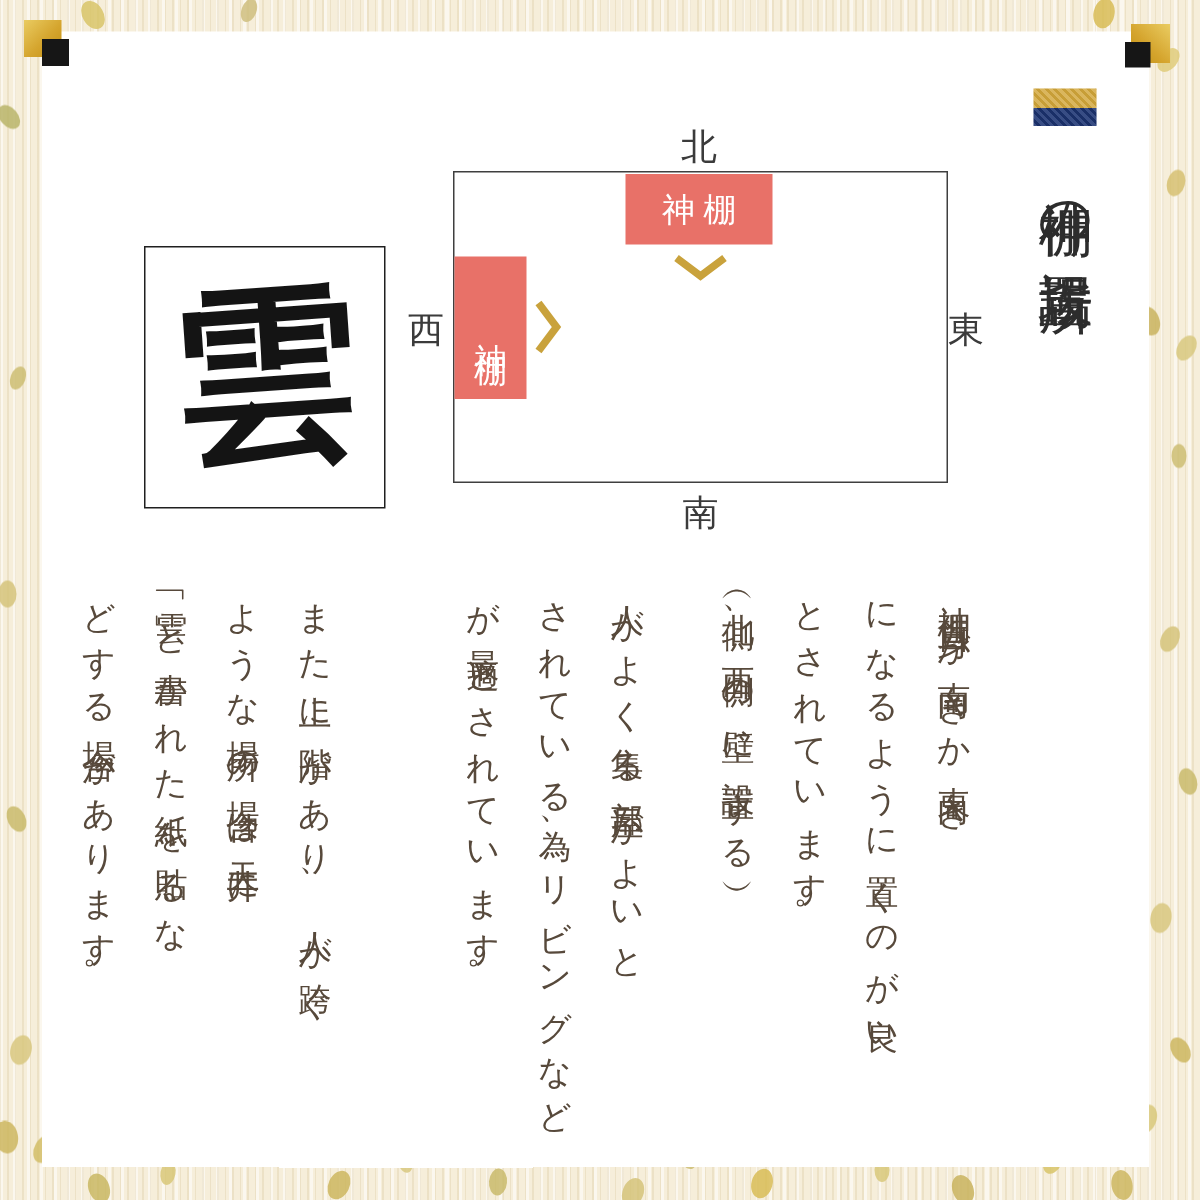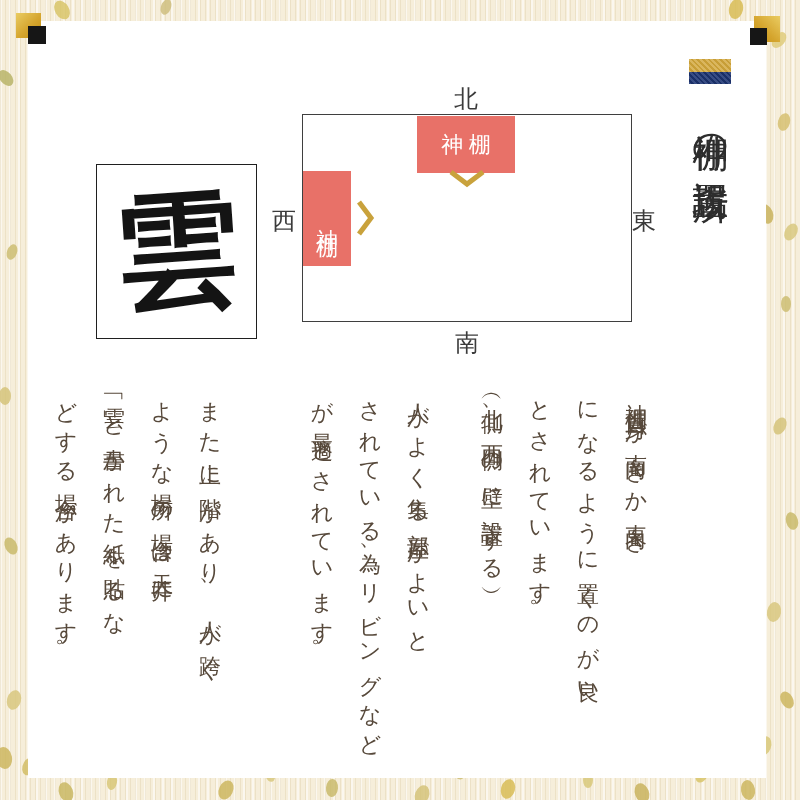--- a/index.html
+++ b/index.html
@@ -39,21 +39,21 @@
   }
   
   .diagram{position:absolute;left:270px;top:85px;width:395px;height:280px;}
   .room{position:absolute;left:32px;top:29px;width:328px;height:206px;border:1.5px solid #3f3f3f;background:#fff;}
   .dir{position:absolute;font-size:24px;color:#3b3b3b;line-height:1;}
   .dir-north{left:196px;top:2px;transform:translateX(-50%);}
   .dir-south{left:197px;top:246px;transform:translateX(-50%);}
   .dir-west{left:2px;top:124px;}
   .dir-east{left:362px;top:124px;}
   .kbox{position:absolute;background:#e87168;color:#ffffff;display:flex;align-items:center;justify-content:center;}
-  .kbox-top{left:147px;top:31px;width:98px;height:57px;font-size:22px;}
+  .kbox-top{left:147px;top:31px;width:98px;height:47px;font-size:22px;}
   .kbox-left{left:33px;top:86px;width:48px;height:95px;font-size:22px;writing-mode:vertical-rl;letter-spacing:8px;}
   .chev{position:absolute;}
   .chev-down{left:177px;top:84px;}
   .chev-right{left:86px;top:113px;}
   
   .cloud-box{
     position:absolute;left:96px;top:164px;width:159px;height:173px;
     background:#fff;border:1.5px solid #1f1f1f;
     display:flex;align-items:center;justify-content:center;
   }

